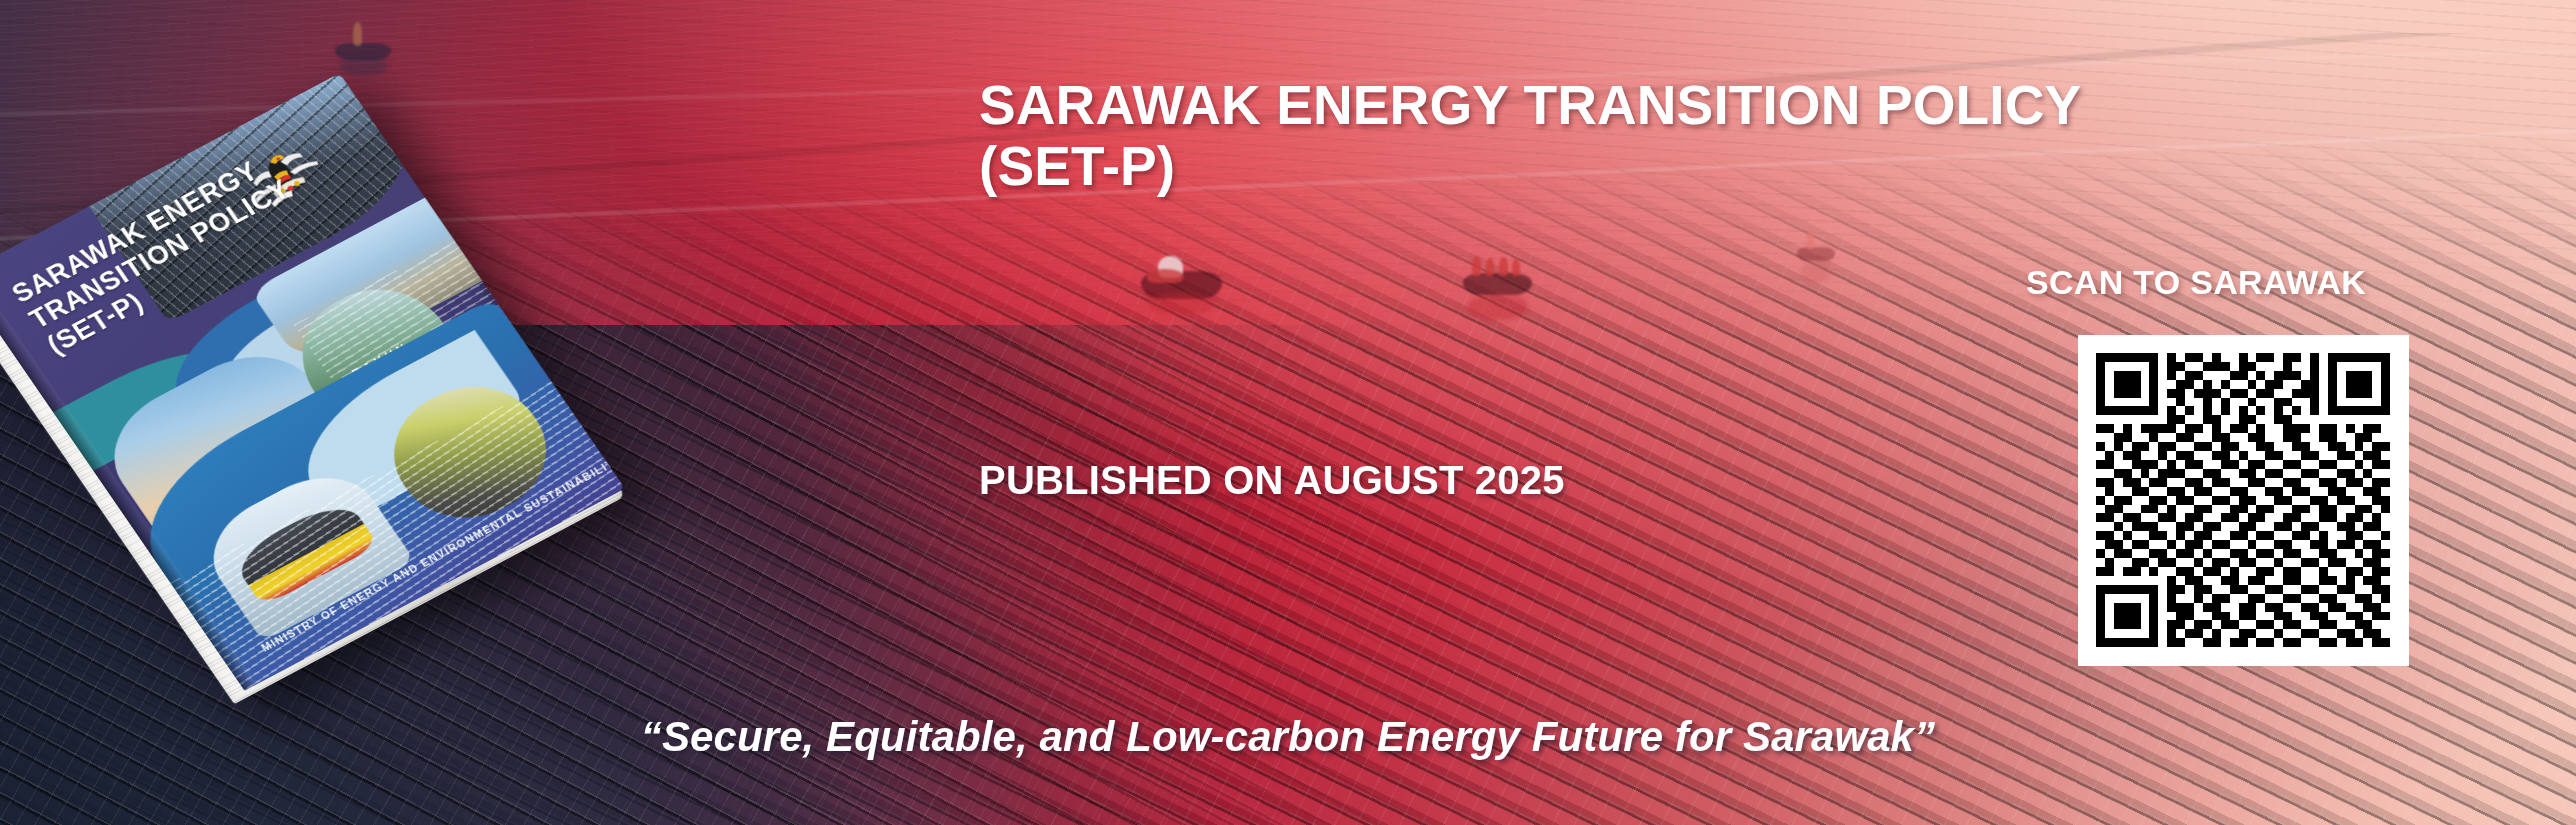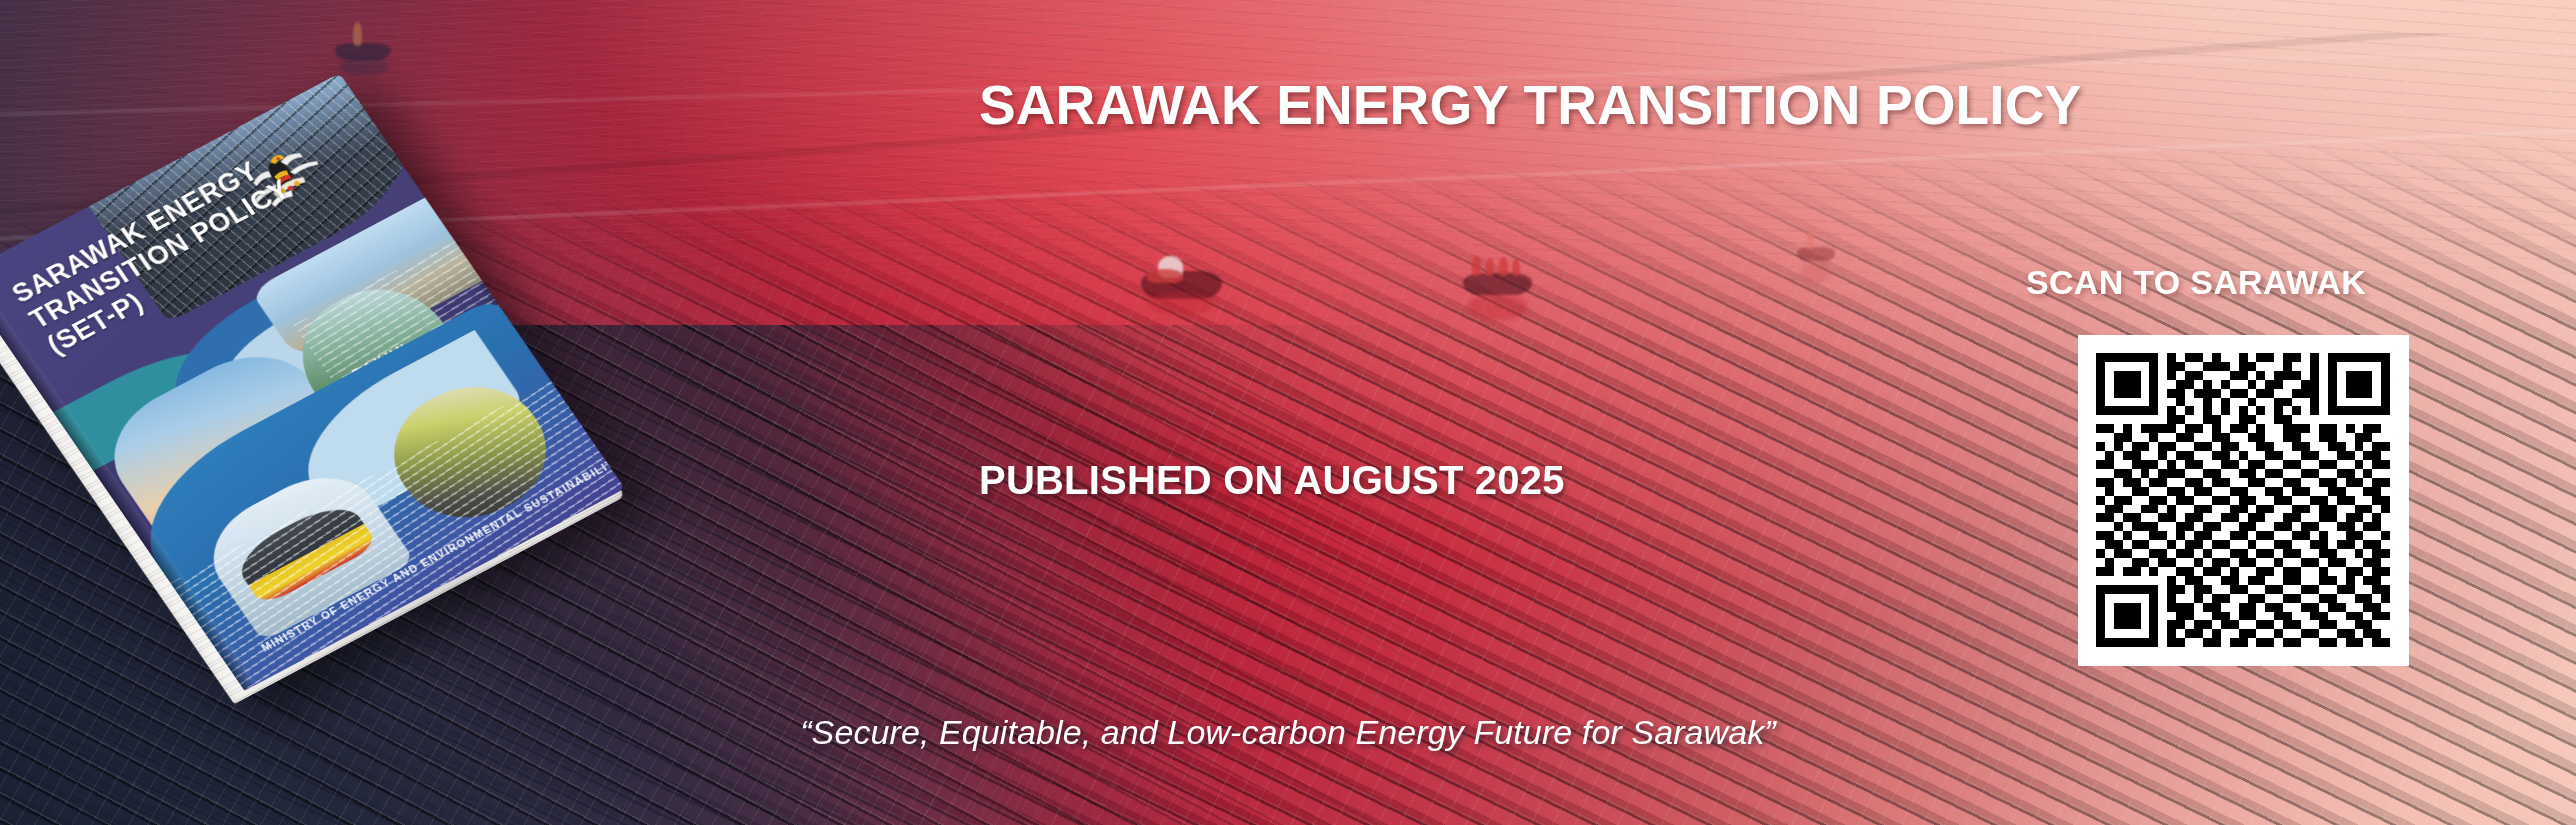--- a/index.html
+++ b/index.html
@@ -262,22 +262,22 @@
     position:absolute; left:979px; top:458px;
     color:#fff; font-weight:700;
     font-size:40px; letter-spacing:0.2px;
     text-shadow:2.2px 2.7px 4.9px rgba(40,15,30,.45);
     white-space:nowrap;
     text-align:center;
   }
   .tagline{
     position:absolute; left:0; right:0; top:713px;
     text-align:center;
-    color:#fff; font-weight:400; font-style:italic;
-    font-size:34px; letter-spacing:0.1px;
+    color:#fff; font-weight:700; font-style:italic;
+    font-size:42px; letter-spacing:0.1px;
     text-shadow:2.7px 3.3px 5.4px rgba(25,25,45,.55);
     white-space:nowrap;
   }
 
   
   .scanlabel{
     position:absolute; left:2026px; top:263px;
     color:#fff; font-weight:700;
     font-size:34px; letter-spacing:0.3px;
     text-shadow:2.2px 2.7px 4.9px rgba(120,60,60,.40);
@@ -372,20 +372,21 @@
         </svg>
 
         <div class="cv-title">SARAWAK ENERGY TRANSITION POLICY (SET-P)</div>
         <div class="cv-ministry">MINISTRY OF ENERGY AND ENVIRONMENTAL SUSTAINABILITY SARAWAK</div>
       </div>
     </div>
   </div>
 
   <div class="headline">
     <div>SARAWAK ENERGY TRANSITION POLICY</div>
+    <div>(SET-P)</div>
   </div>
 
   <div class="published">PUBLISHED ON AUGUST 2025</div>
 
   <div class="scanlabel">SCAN TO SARAWAK</div>
 
   <div class="qr-box">
     <svg id="qr-svg" viewBox="0 0 33 33" shape-rendering="crispEdges">
         <rect x="0" y="0" width="1" height="1" fill="#000000"></rect>
         <rect x="1" y="0" width="1" height="1" fill="#000000"></rect>

